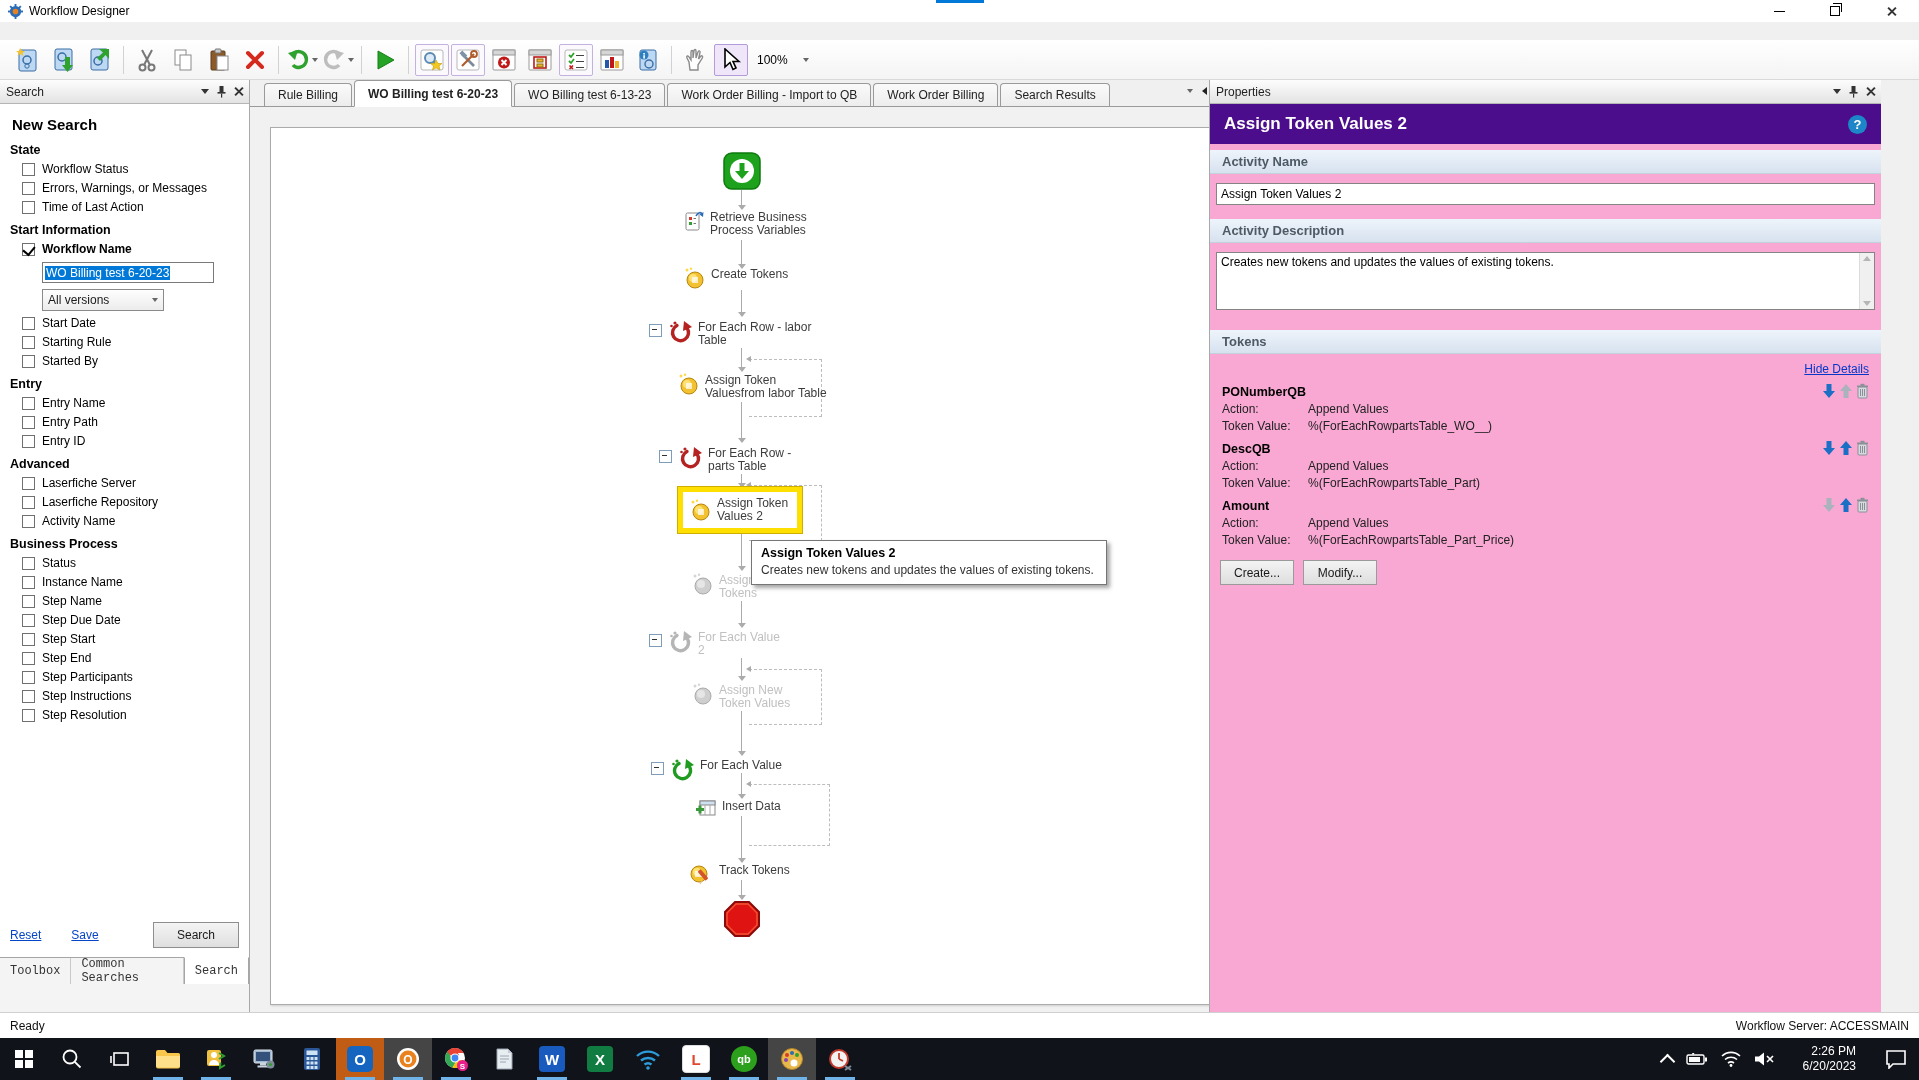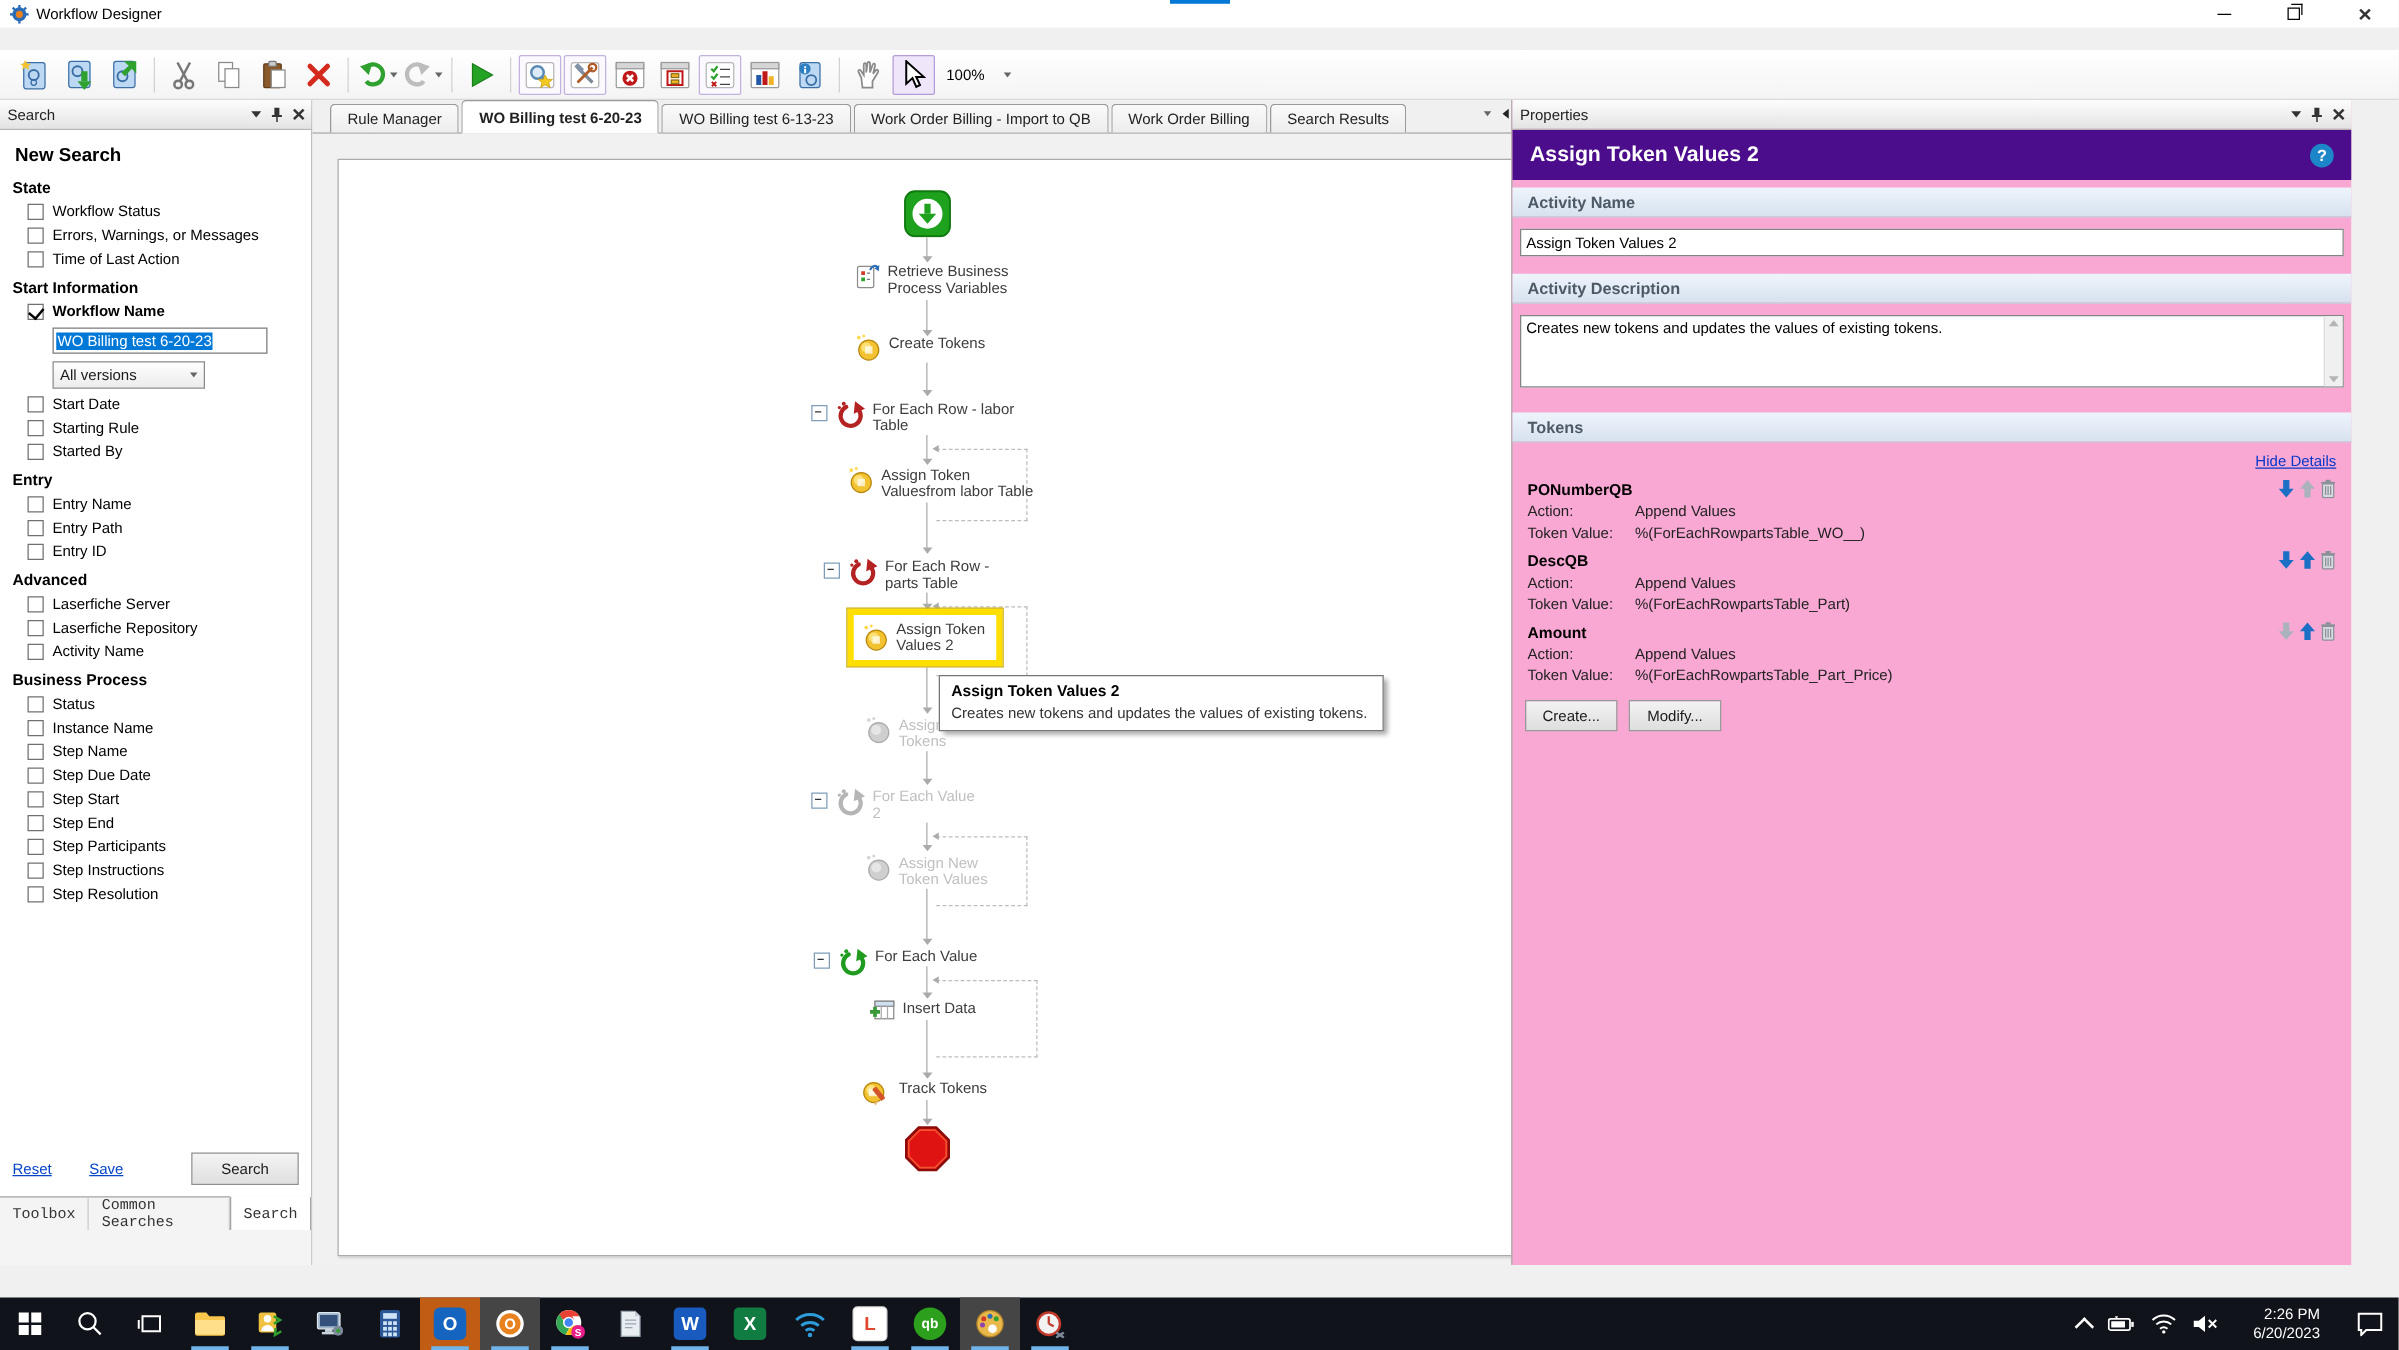--- a/index.html
+++ b/index.html
@@ -452,21 +452,21 @@
       <div class="sb-tabs">
         <span class="sb-tab">Toolbox</span>
         <span class="sb-tab">Common Searches</span>
         <span class="sb-tab active">Search</span>
       </div>
       <div class="sb-fill"></div>
     </div>
 
     <div class="center">
       <div class="doc-tabs">
-        <span class="dtab">Rule Manager</span>
+        <span class="dtab">Rule Billing</span>
         <span class="dtab active">WO Billing test 6-20-23</span>
         <span class="dtab">WO Billing test 6-13-23</span>
         <span class="dtab">Work Order Billing - Import to QB</span>
         <span class="dtab">Work Order Billing</span>
         <span class="dtab">Search Results</span>
         <span class="dt-controls">
           <span class="ddcaret"></span>
           <span class="tri-left"></span>
           <span class="tri-right"></span>
           <span class="xsmall"></span>
@@ -775,20 +775,24 @@
         </div>
       </div>
 
       <div class="pr-buttons">
         <span class="pbtn">Create...</span>
         <span class="pbtn">Modify...</span>
       </div>
     </div>
   </div>
 
+  <div class="statusbar">
+    <span>Ready</span>
+    <span>Workflow Server: ACCESSMAIN</span>
+  </div>
 
   <div class="taskbar">
     <div class="tb-cell">
         <span class="startgrid">
           <div></div>
           <div></div>
           <div></div>
           <div></div>
         </span>
       </div>

